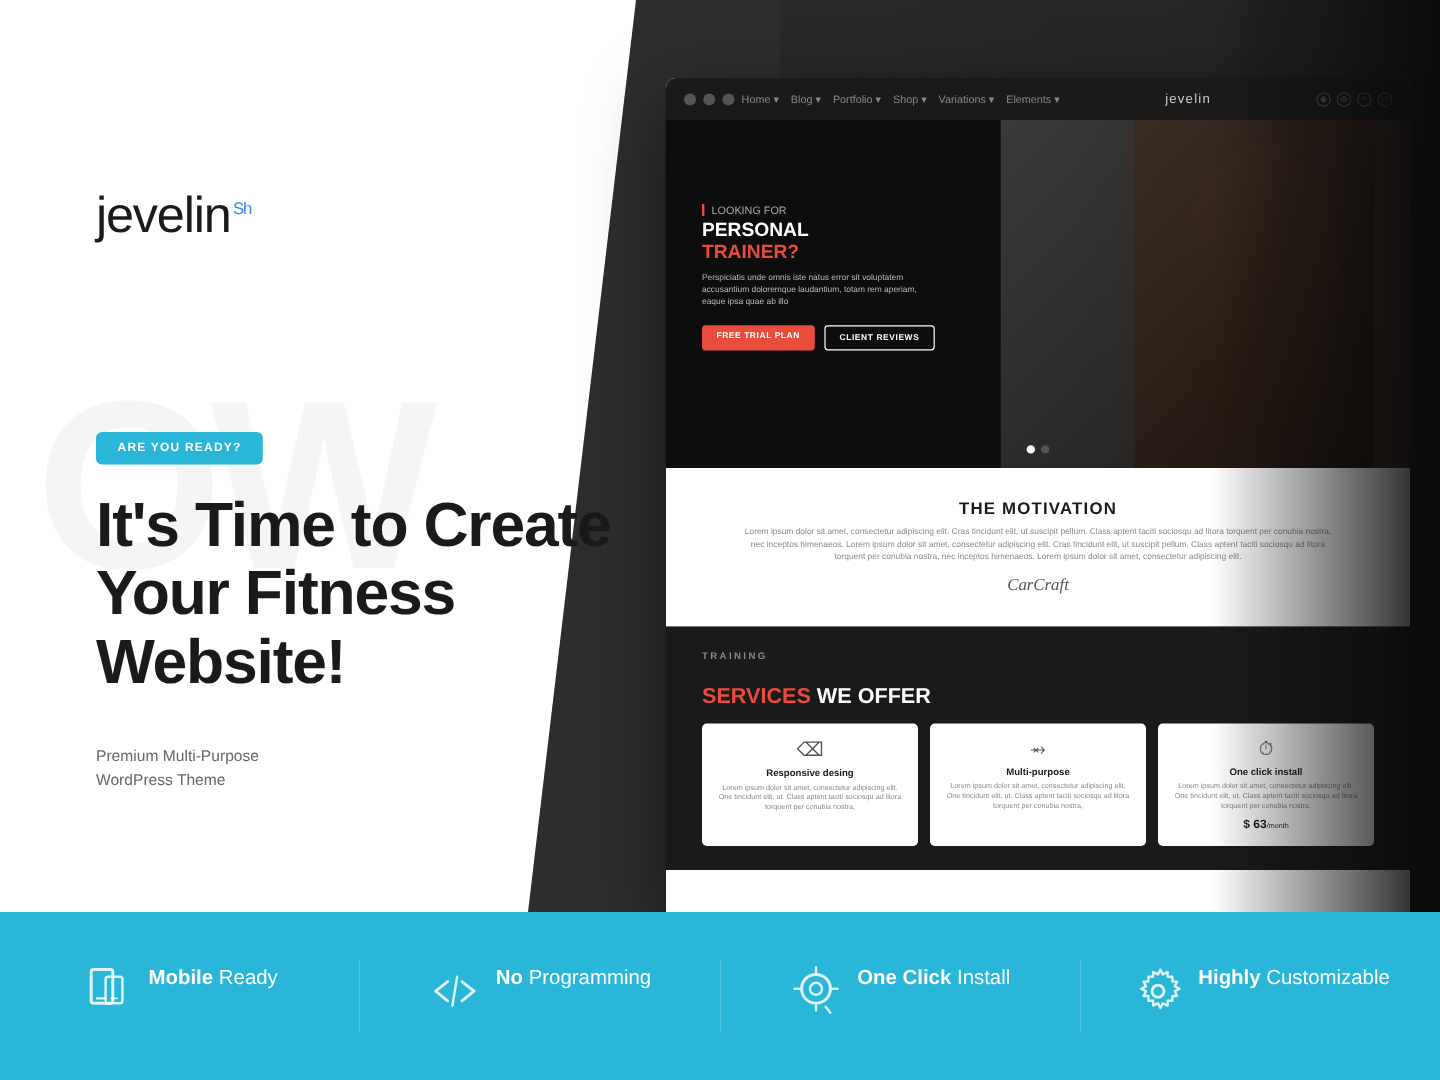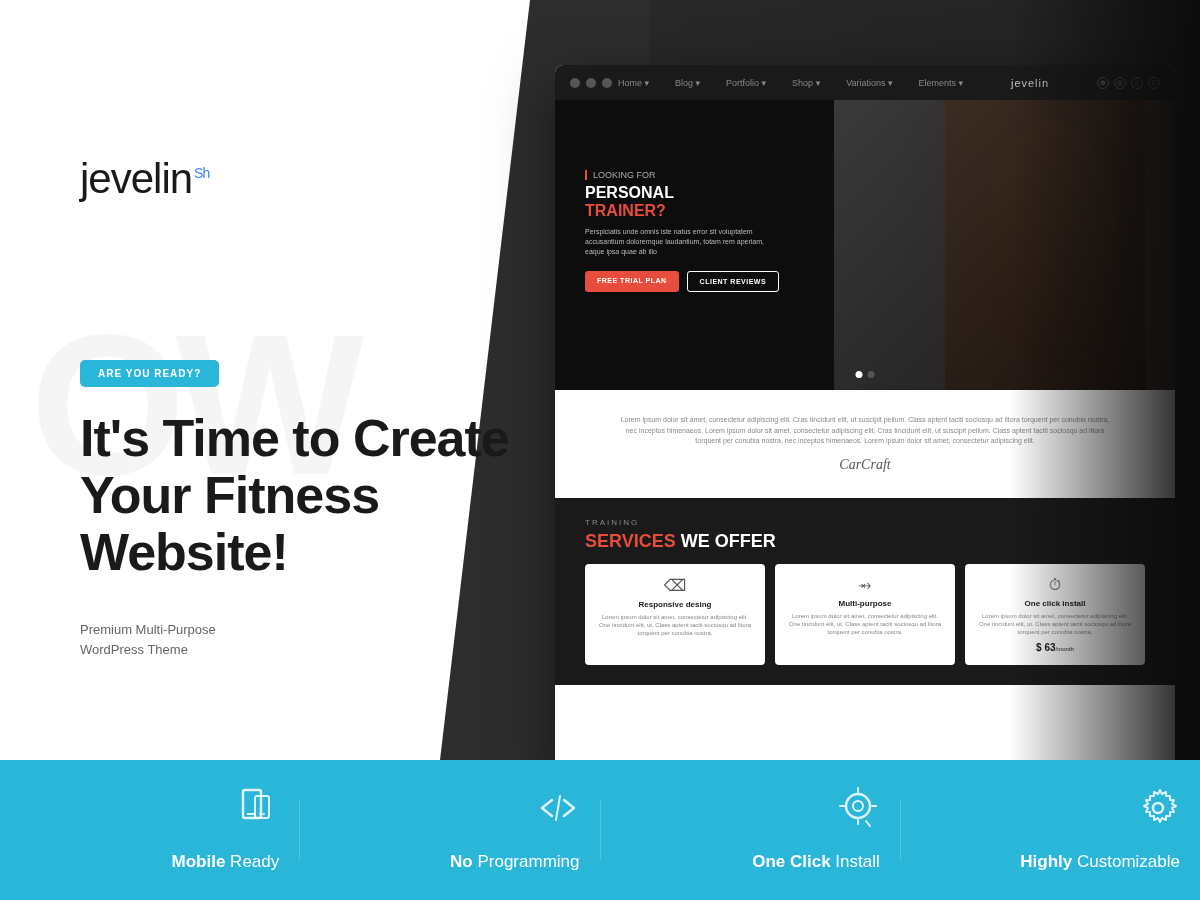--- a/index.html
+++ b/index.html
@@ -156,21 +156,21 @@
     .browser-logo {
       flex: 1;
       text-align: center;
       color: #ccc;
       font-size: 11px;
       font-weight: 300;
       letter-spacing: 1px;
     }
     .browser-nav {
       display: flex;
-      gap: 26px;
+      gap: 10px;
       align-items: center;
     }
     .browser-nav-item {
       color: #888;
       font-size: 9px;
     }
     .browser-icons {
       display: flex;
       gap: 5px;
       align-items: center;
@@ -304,21 +304,22 @@
     .site-section-dark {
       background: #1a1a1a;
       padding: 20px 30px;
       position: relative;
       min-height: 165px;
     }
     .services-label {
       font-size: 8px;
       color: #888;
       letter-spacing: 2px;
-      margin-bottom: 4px;
+      margin-bottom: 19px;
+      font-weight: bold;
     }
     .services-title {
       font-size: 18px;
       font-weight: 900;
       color: #fff;
     }
     .services-title .accent { color: #e84c3d; }
 
     
     .service-cards {
@@ -367,22 +368,22 @@
       z-index: 20;
       display: flex;
       align-items: center;
       justify-content: center;
       gap: 0;
     }
 
     .feature-item {
       flex: 1;
       display: flex;
-      flex-direction: column;
-      align-items: flex-end;
+      flex-direction: row;
+      align-items: flex-start;
       justify-content: center;
       gap: 12px;
       padding: 15px 20px;
     }
 
     .feature-icon {
       font-size: 36px;
       color: rgba(255,255,255,0.85);
     }
 
@@ -498,20 +499,21 @@
       </div>
     </div>
 
     <div class="hero-dots">
       <div class="hero-dot active"></div>
       <div class="hero-dot"></div>
     </div>
   </div>
 
   <div class="site-section">
+    <div class="section-title">THE MOTIVATION</div>
     <div class="section-body">Lorem ipsum dolor sit amet, consectetur adipiscing elit. Cras tincidunt elit, ut suscipit pellum. Class aptent taciti sociosqu ad litora torquent per conubia nostra, nec inceptos himenaeos. Lorem ipsum dolor sit amet, consectetur adipiscing elit. Cras tincidunt elit, ut suscipit pellum. Class aptent taciti sociosqu ad litora torquent per conubia nostra, nec inceptos himenaeos. Lorem ipsum dolor sit amet, consectetur adipiscing elit.</div>
     <div class="section-signature">CarCraft</div>
   </div>
 
   <div class="site-section-dark">
     <div class="services-label">TRAINING</div>
     <div class="services-title">
       <span class="accent">SERVICES</span>
       <span> </span>
       <span>WE OFFER</span>

